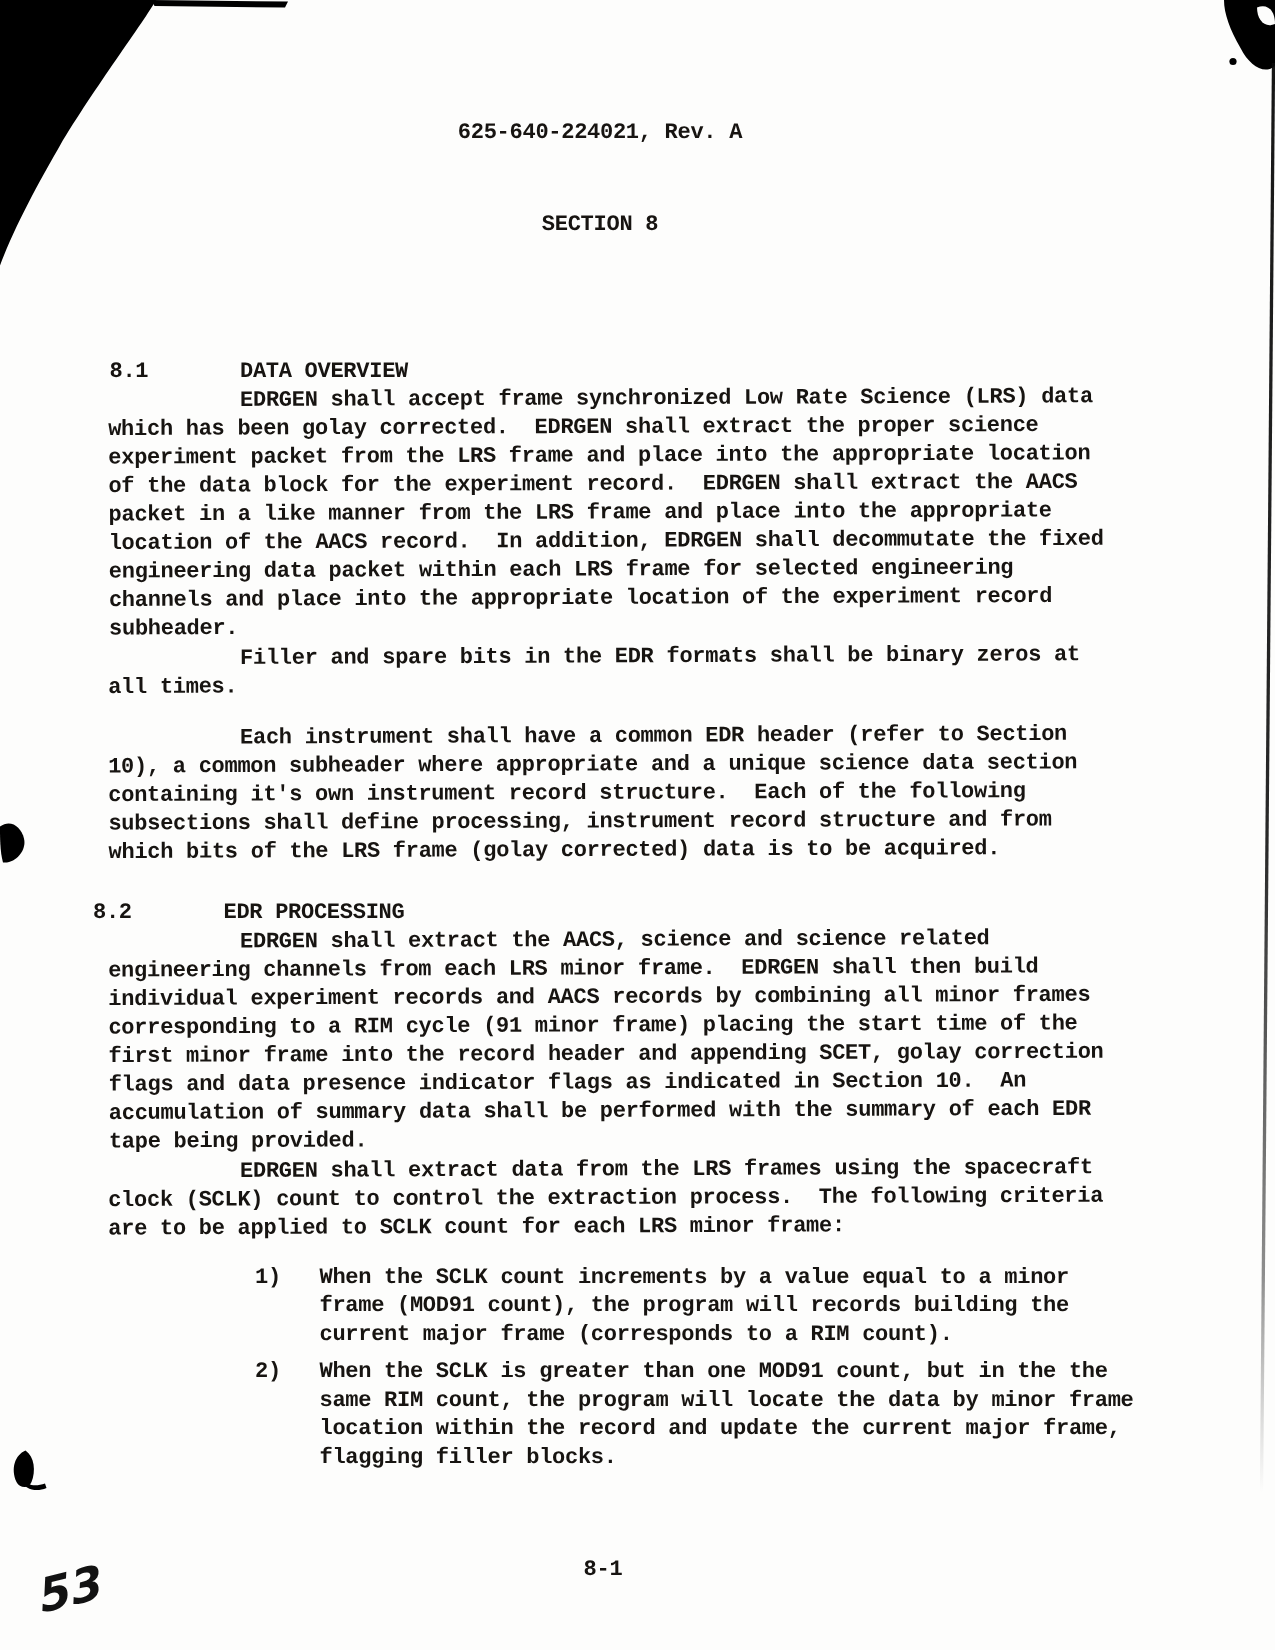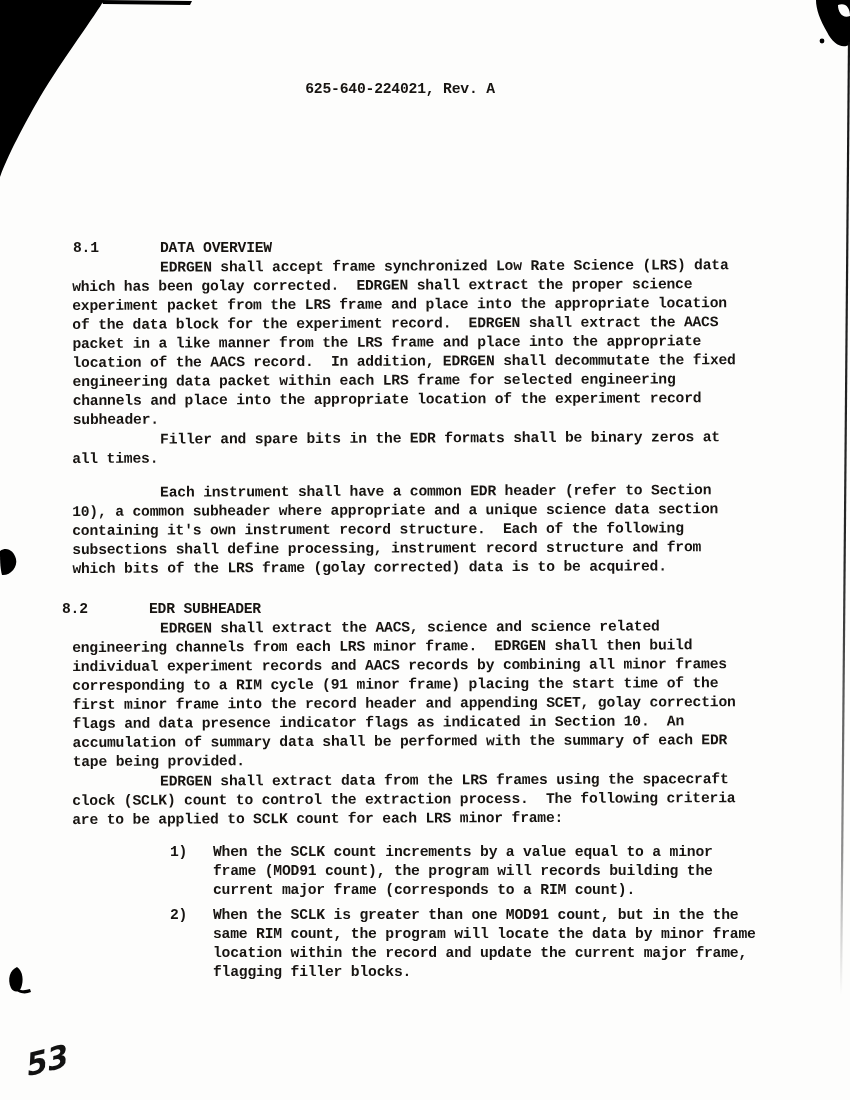--- a/index.html
+++ b/index.html
@@ -47,20 +47,21 @@
     pointer-events: none;
   }
 </style>
 </head>
 <body>
 
 <div class="page">
 
   <div class="blk centered" style="top:80px">625-640-224021, Rev. A</div>
 
+  <div class="blk centered" style="top:141px">SECTION 8</div>
 
 
   <div class="blk sec-heading" style="left:73px; top:227px">
     <span class="sec-num">8.1</span>
     <span>DATA OVERVIEW</span>
   </div>
 
   <div class="blk para" style="left:72px; top:259px">EDRGEN shall accept frame synchronized Low Rate Science (LRS) data
 which has been golay corrected.  EDRGEN shall extract the proper science
 experiment packet from the LRS frame and place into the appropriate location
@@ -75,21 +76,21 @@
 all times.</div>
 
   <div class="blk para" style="left:72px; top:484px">Each instrument shall have a common EDR header (refer to Section
 10), a common subheader where appropriate and a unique science data section
 containing it's own instrument record structure.  Each of the following
 subsections shall define processing, instrument record structure and from
 which bits of the LRS frame (golay corrected) data is to be acquired.</div>
 
   <div class="blk sec-heading" style="left:62px; top:588px">
     <span class="sec-num">8.2</span>
-    <span>EDR SUBHEADER</span>
+    <span>EDR PROCESSING</span>
   </div>
 
   <div class="blk para" style="left:72px; top:620px">EDRGEN shall extract the AACS, science and science related
 engineering channels from each LRS minor frame.  EDRGEN shall then build
 individual experiment records and AACS records by combining all minor frames
 corresponding to a RIM cycle (91 minor frame) placing the start time of the
 first minor frame into the record header and appending SCET, golay correction
 flags and data presence indicator flags as indicated in Section 10.  An
 accumulation of summary data shall be performed with the summary of each EDR
 tape being provided.</div>
@@ -106,20 +107,21 @@
   </div>
 
   <div class="blk list-item" style="left:170px; top:906px">
     <span class="li-num">2)</span>
     <span>When the SCLK is greater than one MOD91 count, but in the the
 same RIM count, the program will locate the data by minor frame
 location within the record and update the current major frame,
 flagging filler blocks.</span>
   </div>
 
+  <div class="blk centered-pg" style="top:1038px">8-1</div>
 
   <div class="note-53">53</div>
 
   <svg class="artifacts" viewBox="0 0 850 1100" aria-hidden="true">
     <defs>
       <linearGradient id="edgeFade" x1="0" y1="0" x2="0" y2="1">
         <stop offset="0" stop-color="#0a0a0a" stop-opacity="0.95"></stop>
         <stop offset="0.55" stop-color="#111111" stop-opacity="0.9"></stop>
         <stop offset="0.85" stop-color="#333333" stop-opacity="0.55"></stop>
         <stop offset="1" stop-color="#555555" stop-opacity="0"></stop>

